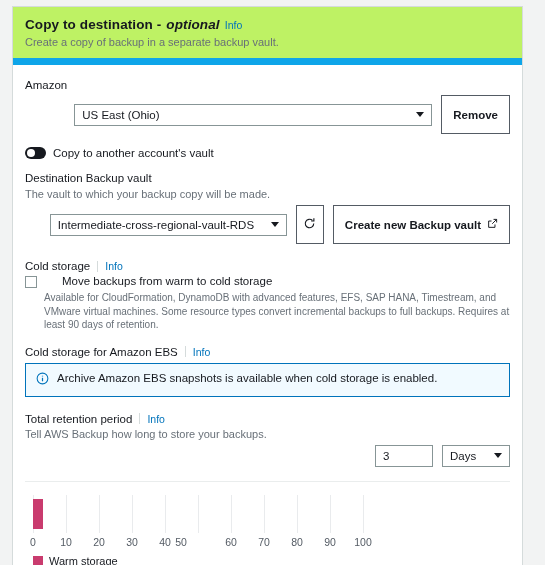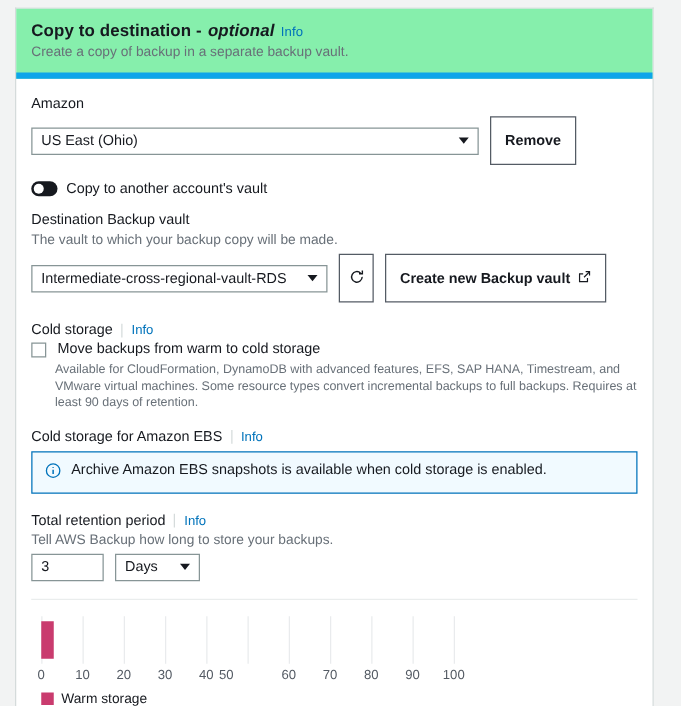--- a/index.html
+++ b/index.html
@@ -19,22 +19,22 @@
     position: absolute;
     left: 12px;
     top: 6px;
     width: 511px;
     background: #ffffff;
     border: 1px solid #d5dbdb;
     border-bottom-color: #95a5a6;
     box-sizing: border-box;
   }
   .card-header {
-    background: #86efac;
-    border-bottom: 5px solid #0ea5e9;
+    background: #bef264;
+    border-bottom: 7px solid #0ea5e9;
     padding: 10px 12px 10px 12px;
   }
   .card-title {
     font-size: 13.5px;
     font-weight: bold;
     color: #16191f;
     letter-spacing: 0.1px;
     display: flex;
     align-items: baseline;
     gap: 5px;
@@ -77,20 +77,21 @@
   }
   .hint {
     font-size: 11px;
     color: #687078;
     margin-bottom: 5px;
   }
   .row {
     display: flex;
     align-items: center;
     gap: 9px;
+    justify-content: flex-end;
   }
   .select, .textinput {
     box-sizing: border-box;
     height: 22px;
     border: 1px solid #879596;
     background: #ffffff;
     font-size: 11.5px;
     color: #16191f;
     display: flex;
     align-items: center;
@@ -149,21 +150,21 @@
     height: 8px;
     border-radius: 50%;
     background: #ffffff;
     top: 2px;
     left: 2px;
   }
   .toggle-label { font-size: 11.5px; color: #16191f; }
   .check-row {
     display: flex;
     align-items: flex-start;
-    gap: 9px;
+    gap: 25px;
     margin-top: 2px;
   }
   .checkbox {
     width: 12px;
     height: 12px;
     border: 1px solid #879596;
     background: #fff;
     box-sizing: border-box;
     flex: none;
     margin-top: 1px;

